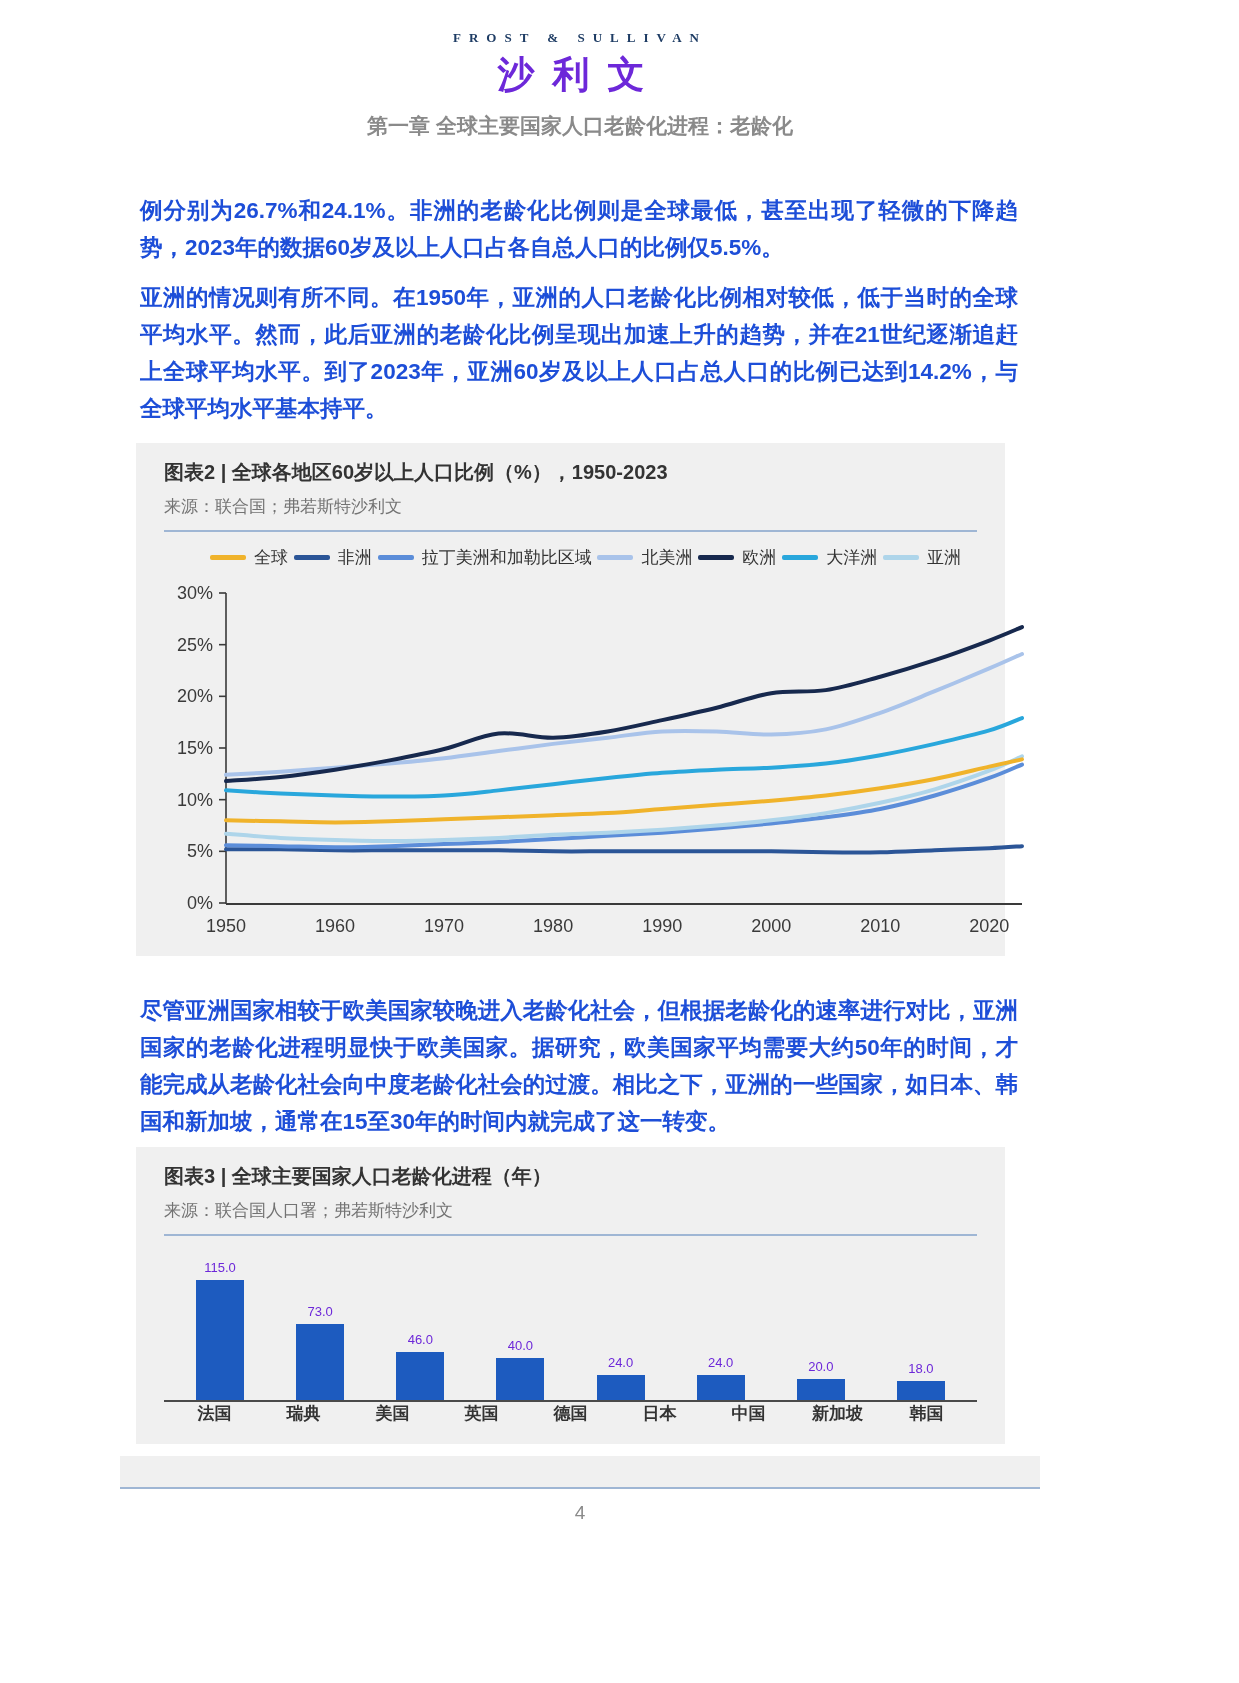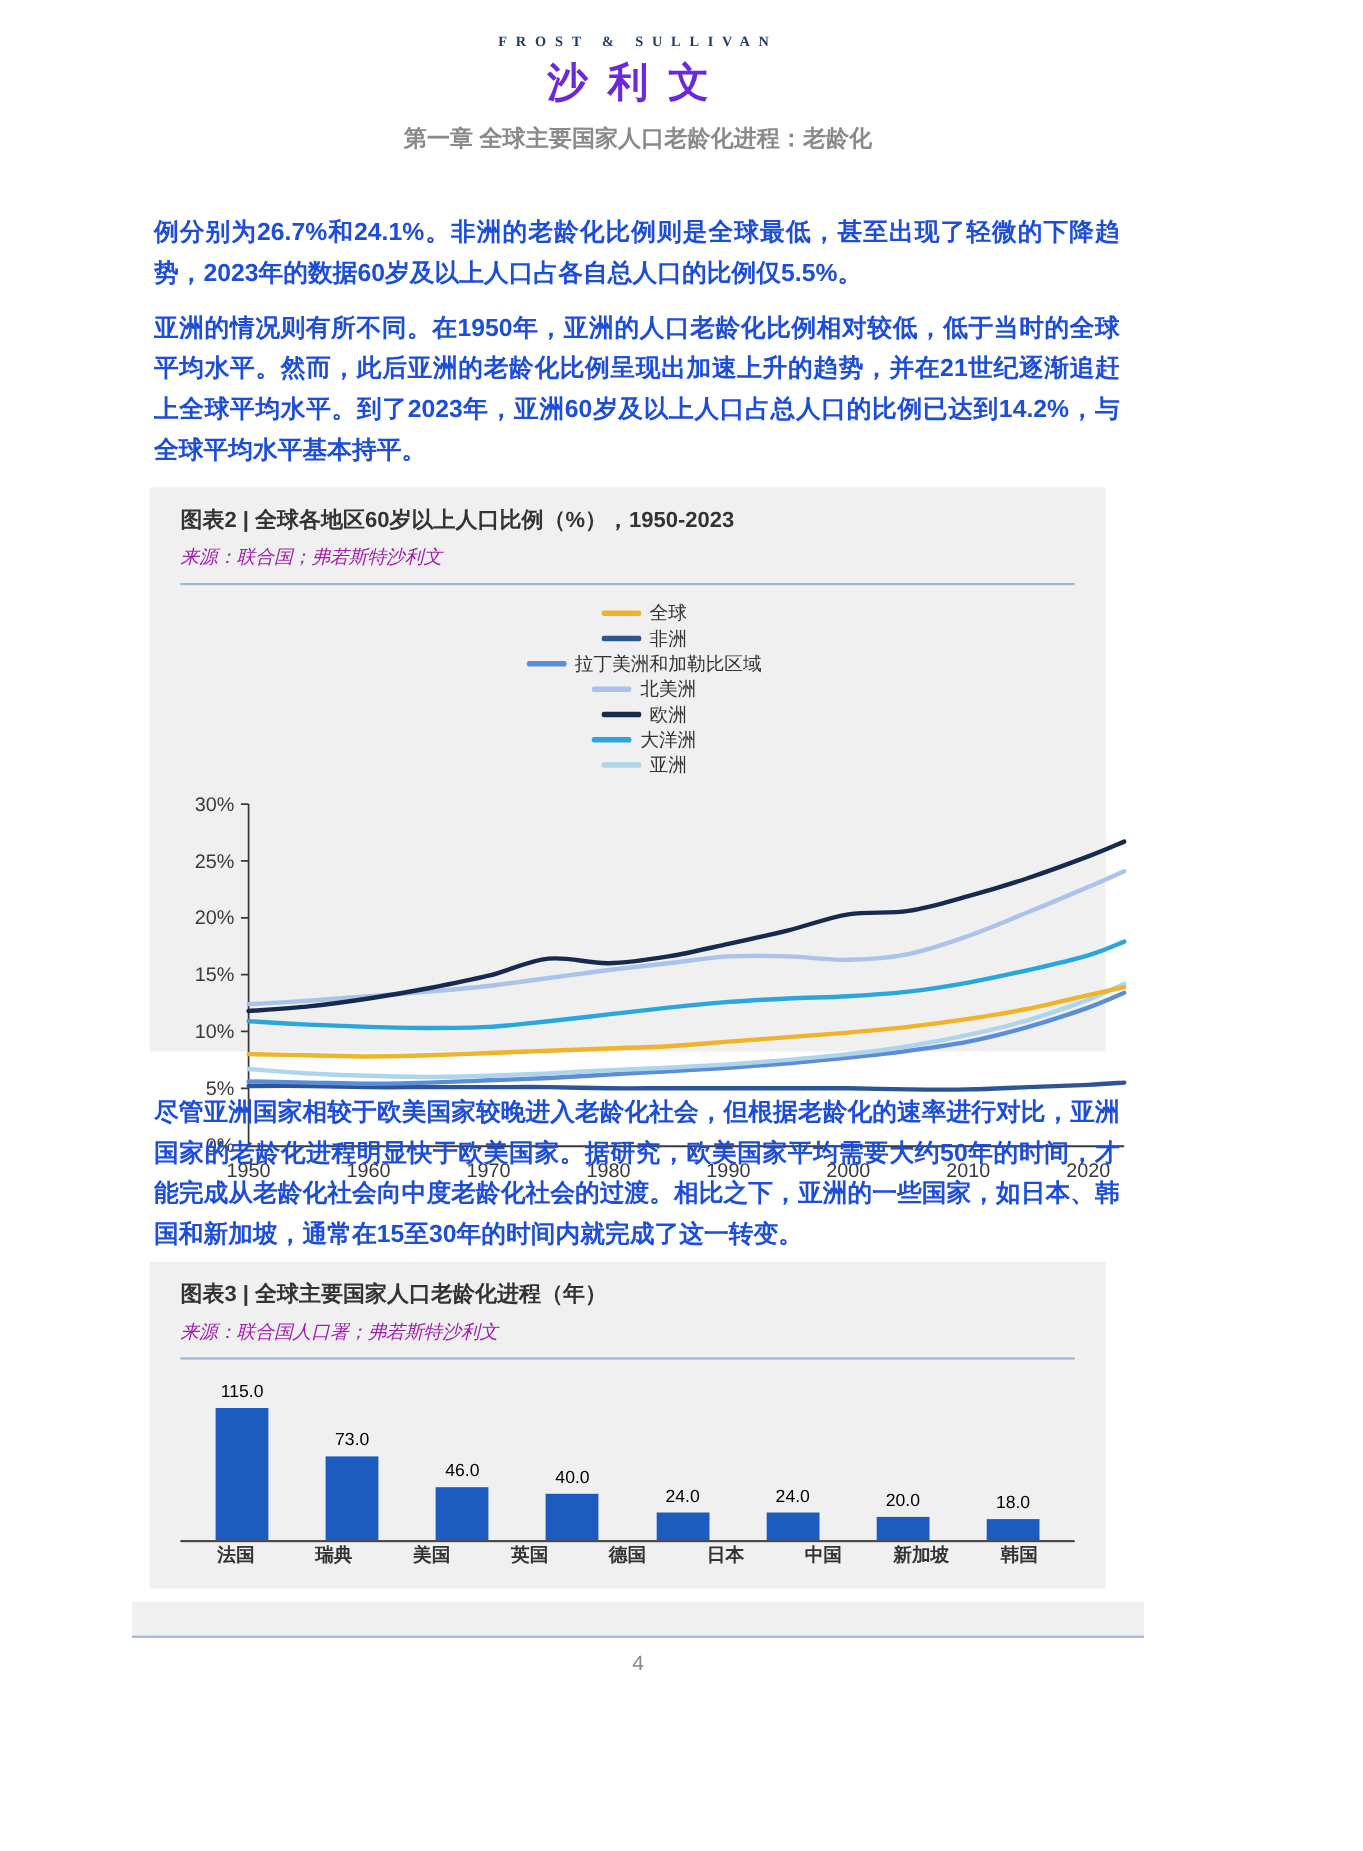--- a/index.html
+++ b/index.html
@@ -17,34 +17,34 @@
         color:#1d4ed8;font-weight:600;text-align:justify;margin:0;}
   #para1{top:192px;}
   #para2{top:279px;}
   #para3{top:992px;}
   
   .chart-box{position:absolute;left:136px;width:869px;background:#F0F0F0;
              padding:16px 28px;box-sizing:border-box;}
   #chart2-box{top:443px;height:513px;}
   #chart3-box{top:1147px;height:297px;}
   .chart-title{font-size:20px;font-weight:bold;color:#333333;margin:0;}
-  .chart-source{margin-top:9px;font-size:17px;font-style:italic;color:#a21caf;}
+  .chart-source{margin-top:9px;font-size:17px;color:#737373;}
   .divider{margin-top:12px;border:none;border-top:2px solid #9FB6D4;height:0;}
   
   .legend{margin-top:14px;display:flex;justify-content:space-between;align-items:center;
-          padding:0 16px 0 46px;flex-direction:column;}
+          padding:0 16px 0 46px;}
   .legend-item{display:flex;align-items:center;gap:8px;white-space:nowrap;}
   .swatch{display:inline-block;width:36px;height:5px;border-radius:2px;}
   .legend-label{font-size:17px;color:#333333;}
   #line-chart{display:block;margin-top:2px;}
   
   .bars-row{display:flex;margin-top:12px;height:152px;align-items:flex-end;
             border-bottom:2px solid #4A4A4A;padding:0 6px;}
   .bar-col{flex:1;display:flex;flex-direction:column;align-items:center;justify-content:flex-end;}
-  .bar-value{font-size:16px;color:#000000;margin-bottom:5px;}
+  .bar-value{font-size:13px;color:#6d28d9;margin-bottom:5px;}
   .bar{width:48px;background:#1D5BBF;}
   .cats-row{display:flex;padding:0 6px;margin-top:0;}
   .cat{flex:1;text-align:center;font-size:17px;color:#333333;font-weight:600;}
   
   .bottom-strip{position:absolute;top:1456px;left:120px;width:920px;height:33px;
                 background:#F0F0F0;border-bottom:2px solid #9FB6D4;box-sizing:border-box;}
   .page-number{position:absolute;top:1502px;left:120px;width:920px;text-align:center;
                font-size:19px;color:#8A8A8A;}
 </style>
 </head>

